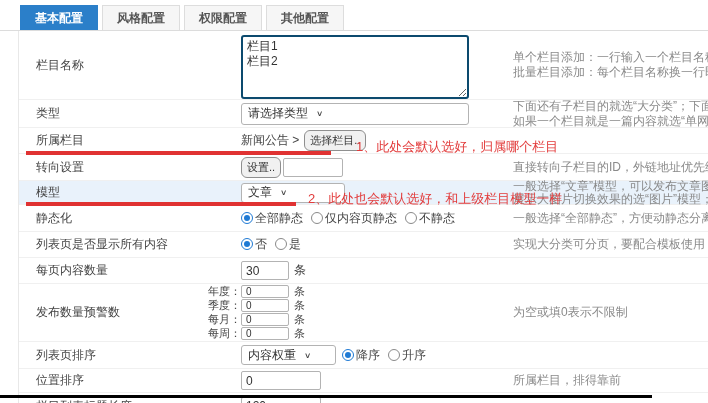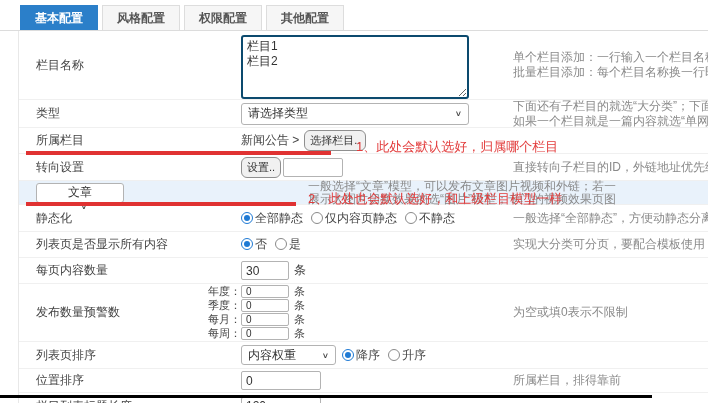--- a/index.html
+++ b/index.html
@@ -14,21 +14,21 @@
 
   
   .panel { position:absolute; left:18px; top:31px; width:690px; border-left:1px solid #e8e8e8; background:#fff; }
   .row { position:relative; display:flex; align-items:center; border-bottom:1px solid #f0f0f0; padding-left:17px; }
   .row .lbl { width:205px; flex:0 0 205px; color:#444; }
   .row .ctl { width:272px; flex:0 0 272px; display:flex; align-items:center; }
   .row .hint { flex:1; color:#8a8a8a; font-size:12px; line-height:15px; white-space:nowrap; overflow:hidden; }
   .row.hl { background:#e9f2fb; }
 
   textarea.ta { width:228px; height:64px; border:2px solid #0c4a6e; border-radius:3px; resize:both; font-family:inherit; font-size:12px; color:#333; padding:2px 4px; line-height:15px; }
-  .sel { display:inline-flex; align-items:center; justify-content:space-between; border:1px solid #b3b3b3; border-radius:3px; background:#fff; height:22px; padding:0 6px; color:#333; cursor:pointer; }
+  .sel { display:inline-flex; align-items:center; border:1px solid #b3b3b3; border-radius:3px; background:#fff; height:22px; padding:0 6px; color:#333; cursor:pointer; }
   .sel .chev { color:#444; font-size:10px; margin-left:8px; transform:scaleY(0.8); }
   .btn { display:inline-block; border:1px solid #8f8f8f; border-radius:6px; background:#f1f1f1; color:#333; font-size:11px; padding:2px 5px; cursor:pointer; }
   input.txt { border:1px solid #b3b3b3; border-radius:2px; height:19px; padding:0 4px; font-size:12px; color:#333; font-family:inherit; }
 
   .radio { display:inline-block; width:12px; height:12px; border:1px solid #8a8a8a; border-radius:50%; background:#fff; vertical-align:-2px; margin-right:2px; }
   .radio.on { border-color:#1f7ad4; position:relative; }
   .radio.on::after { content:""; position:absolute; left:2px; top:2px; width:6px; height:6px; border-radius:50%; background:#1f7ad4; }
   .ropt { margin-right:8px; white-space:nowrap; color:#444; }
 
   .redbar { position:absolute; height:4px; background:#e03232; bottom:-2px; z-index:3; }
@@ -97,22 +97,23 @@
       <div class="ctl">
         <span class="btn">设置..</span>
         <input class="txt" style="width: 60px; margin-left: 2px;" value="">
       </div>
       <div class="hint">
           <div>直接转向子栏目的ID，外链地址优先级高于转向设置。</div>
         </div>
     </div>
 
     <div class="row hl" style="height:24px;">
-      <div class="ctl">
-        <div class="sel" style="width:88px; height:20px;flex-direction:column;">
+      <div class="lbl">模型</div>
+      <div class="ctl">
+        <div class="sel" style="width:104px; height:20px;">
           <span>文章</span>
             <span class="chev">∨</span>
         </div>
       </div>
       <div class="hint" style="line-height:13px;">
         <div>一般选择“文章”模型，可以发布文章图片视频和外链；若一</div>
         <div>展示大图片切换效果的选“图片”模型；专门的视频效果页图</div>
       </div>
       <div class="redbar" style="left:7px; width:270px;"></div>
       <div class="annot" style="left:289px; bottom:-4px;">2、此处也会默认选好，和上级栏目模型一样</div>

